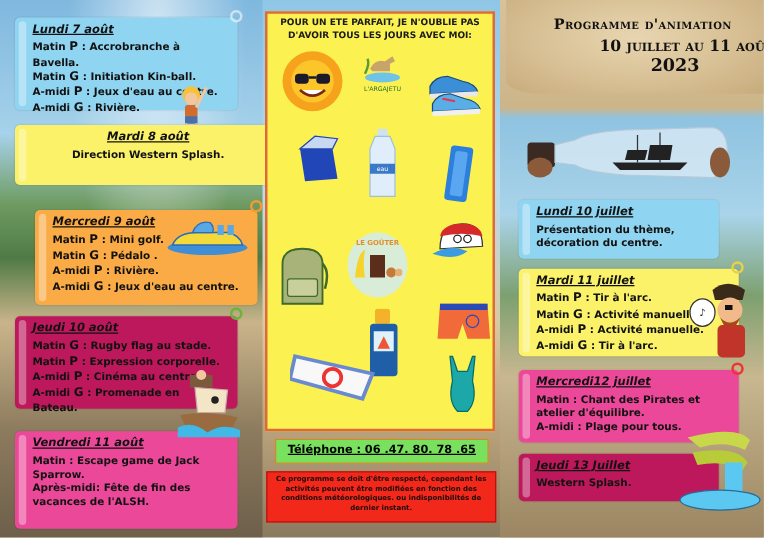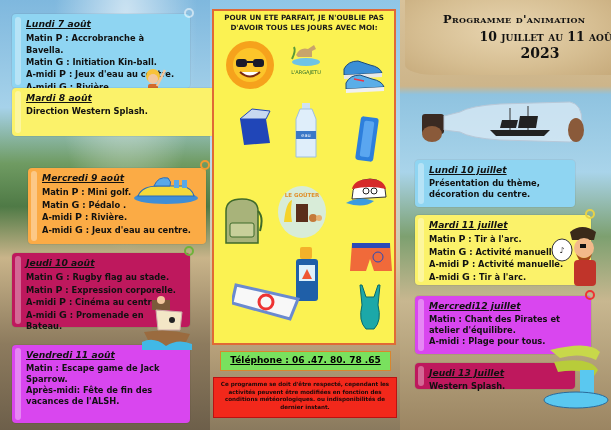--- a/index.html
+++ b/index.html
@@ -45,21 +45,21 @@
   .card h3 {
     font-size: 9.2px; font-style: italic; font-weight: bold; text-decoration: underline;
     margin-bottom: 2px;
   }
   .card .line { font-weight: bold; }
   .card .line b { font-weight: bold; font-size: 9.5px; }
   .blue { background: #8fd5f2; }
   .yellow { background: #fbf26a; }
   .orange { background: #fbab45; }
   .green { background: #be185d; }
-  .red { background: #d946ef; }
+  .red { background: #ec4899; }
 
   .center-box {
     position: absolute; left: 212px; top: 9px; width: 184px; height: 336px;
     background: #fbf252; border: 2px solid #e06a35;
   }
   .center-box .title {
     text-align: center; font-weight: bold; font-size: 7.2px; line-height: 1.35;
     margin-top: 2px; color: #1a1a1a;
   }
   .item { position: absolute; }
@@ -106,21 +106,21 @@
 <svg style="position:absolute;left:135px;top:66px;" width="34" height="50" viewBox="0 0 34 50">
   <circle cx="18" cy="10" r="7" fill="#f7c23a"></circle>
     <circle cx="18" cy="13" r="5" fill="#f2c79f"></circle>
   <rect x="13" y="18" width="10" height="10" rx="2" fill="#d36b2c"></rect>
   <rect x="13" y="27" width="10" height="6" fill="#4d6fa8"></rect>
   <line x1="15" y1="33" x2="8" y2="45" stroke="#f2c79f" stroke-width="3"></line>
     <line x1="21" y1="33" x2="27" y2="45" stroke="#f2c79f" stroke-width="3"></line>
   <line x1="22" y1="20" x2="30" y2="4" stroke="#f2c79f" stroke-width="2.5"></line>
 </svg>
 
-<div class="card yellow" style="left:12px;top:88px;width:207px;height:48px;">
+<div class="card yellow" style="left:12px;top:100px;width:207px;height:48px;text-align:center;">
   <span class="curl" style="right:-4px;top:-6px;border-color:#e7d247;"></span>
   <h3>Mardi 8 août</h3>
   <div class="line">Direction Western Splash.</div>
 </div>
 
 <div class="card orange" style="left:12px;top:168px;width:178px;height:76px;margin-left:16px;">
   <span class="curl" style="right:-4px;top:-8px;border-color:#f49b30;"></span>
   <h3>Mercredi 9 août</h3>
   <div class="line"><span>Matin</span> <b>P</b><span> : Mini golf.</span></div>
   <div class="line"><span>Matin</span> <b>G</b><span> : Pédalo .</span></div>
@@ -297,21 +297,21 @@
   <rect x="26" y="38" width="22" height="26" rx="4" fill="#c0342a"></rect>
 </svg>
 
 <div class="card red" style="left:415px;top:296px;width:176px;height:58px;">
   <span class="curl" style="right:-4px;top:-6px;border-color:#e33;"></span>
   <h3>Mercredi12 juillet</h3>
   <div class="line">Matin : Chant des Pirates et atelier d'équilibre.</div>
   <div class="line">A-midi : Plage pour tous.</div>
 </div>
 
-<div class="card green" style="left:415px;top:363px;width:160px;height:26px;">
+<div class="card green" style="left:415px;top:363px;width:160px;height:38px;">
   <h3>Jeudi  13 Juillet</h3>
   <div class="line">Western Splash.</div>
 </div>
 <svg style="position:absolute;left:540px;top:340px;" width="70" height="70" viewBox="0 0 70 70">
   <path d="M10 10 Q50 0 60 12 L56 20 Q40 12 20 18 Z" fill="#c8d84a"></path>
   <path d="M14 22 Q50 16 58 30 L54 36 Q40 28 18 32 Z" fill="#b8cc3a"></path>
   <rect x="40" y="30" width="14" height="24" fill="#5ac8f0"></rect>
   <ellipse cx="36" cy="60" rx="32" ry="8" fill="#5ac8f0" stroke="#2a6a9a"></ellipse>
 </svg>
 

